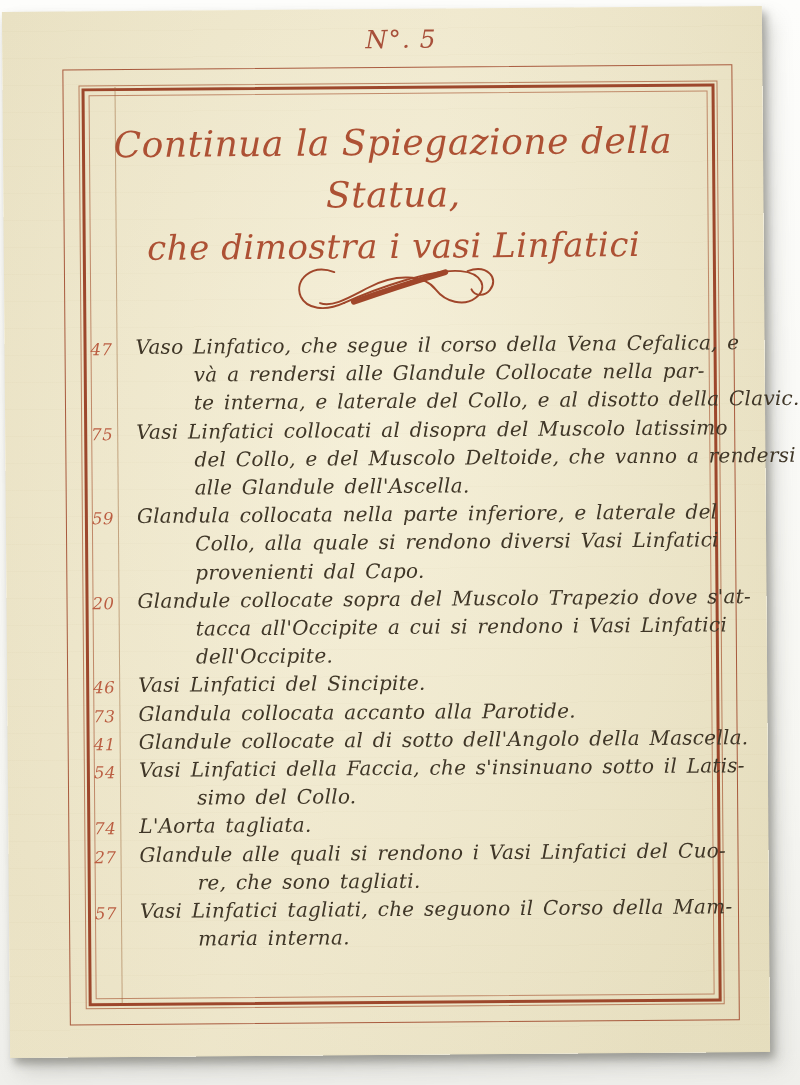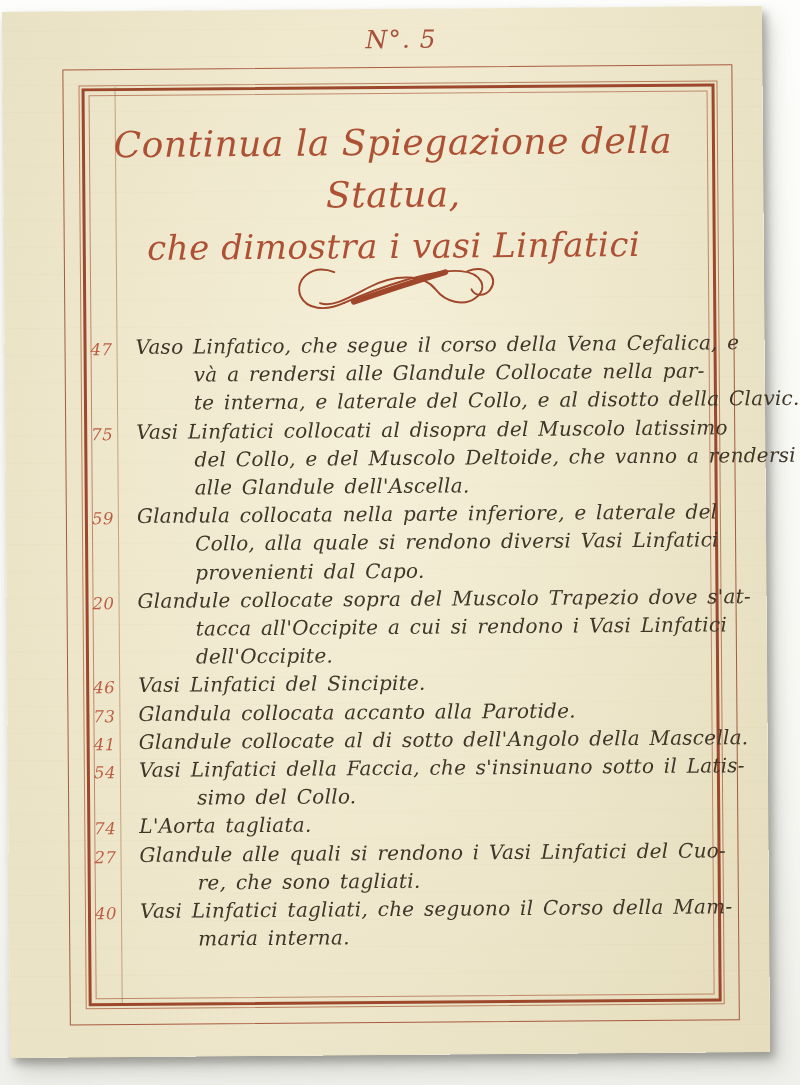--- a/index.html
+++ b/index.html
@@ -142,19 +142,19 @@
       <div class="entry">
         <span class="num">74</span>
         <div class="line">L'Aorta tagliata.</div>
       </div>
       <div class="entry">
         <span class="num">27</span>
         <div class="line">Glandule alle quali si rendono i Vasi Linfatici del Cuo-</div>
         <div class="line cont">re, che sono tagliati.</div>
       </div>
       <div class="entry">
-        <span class="num">40</span>
+        <span class="num">57</span>
         <div class="line">Vasi Linfatici tagliati, che seguono il Corso della Mam-</div>
         <div class="line cont">maria interna.</div>
       </div>
     </div>
 
 </div>
 
 </body></html>

